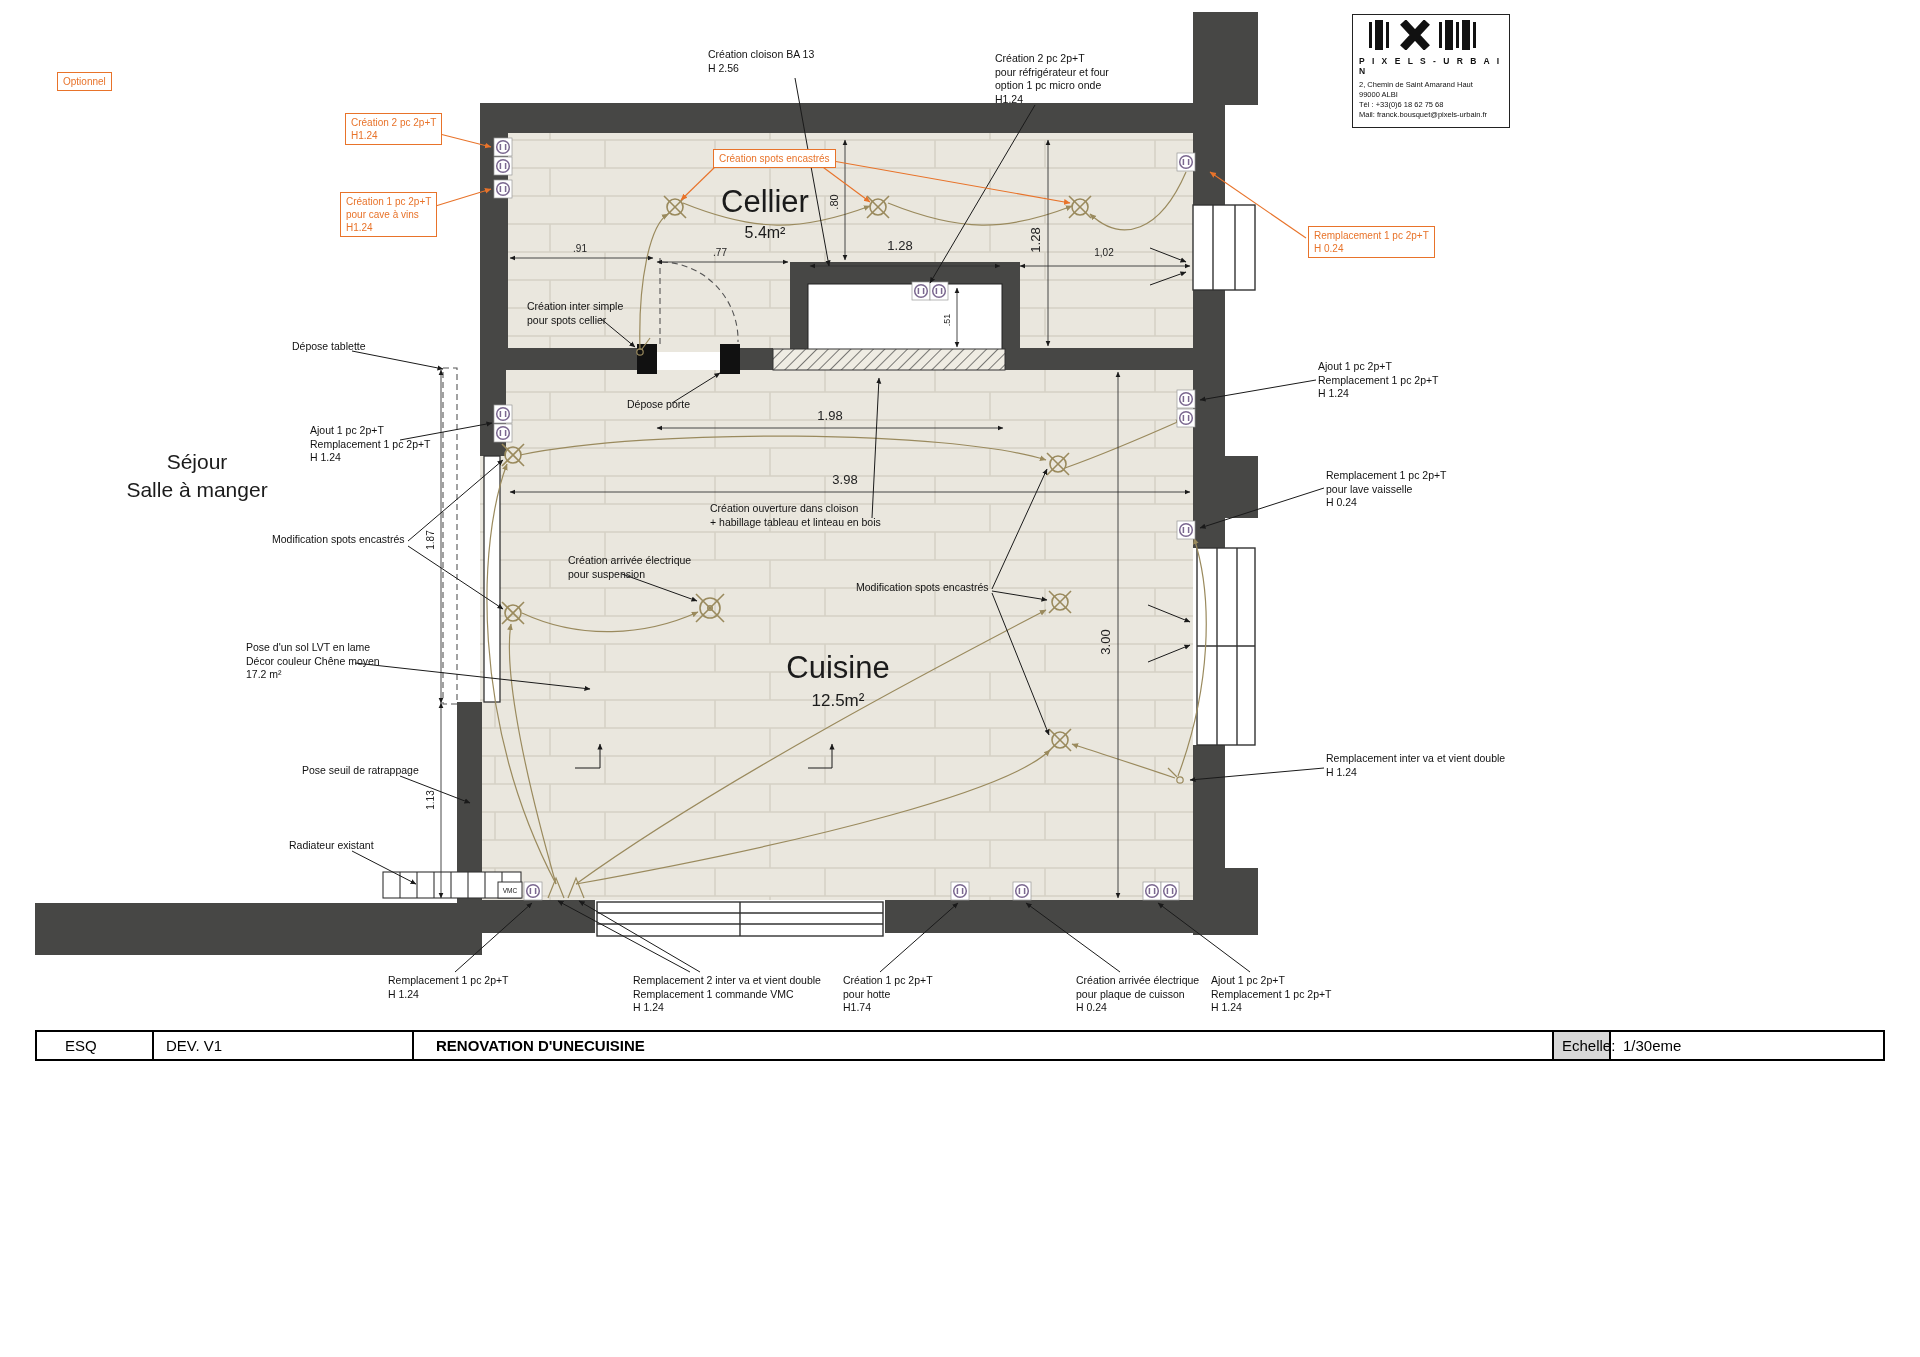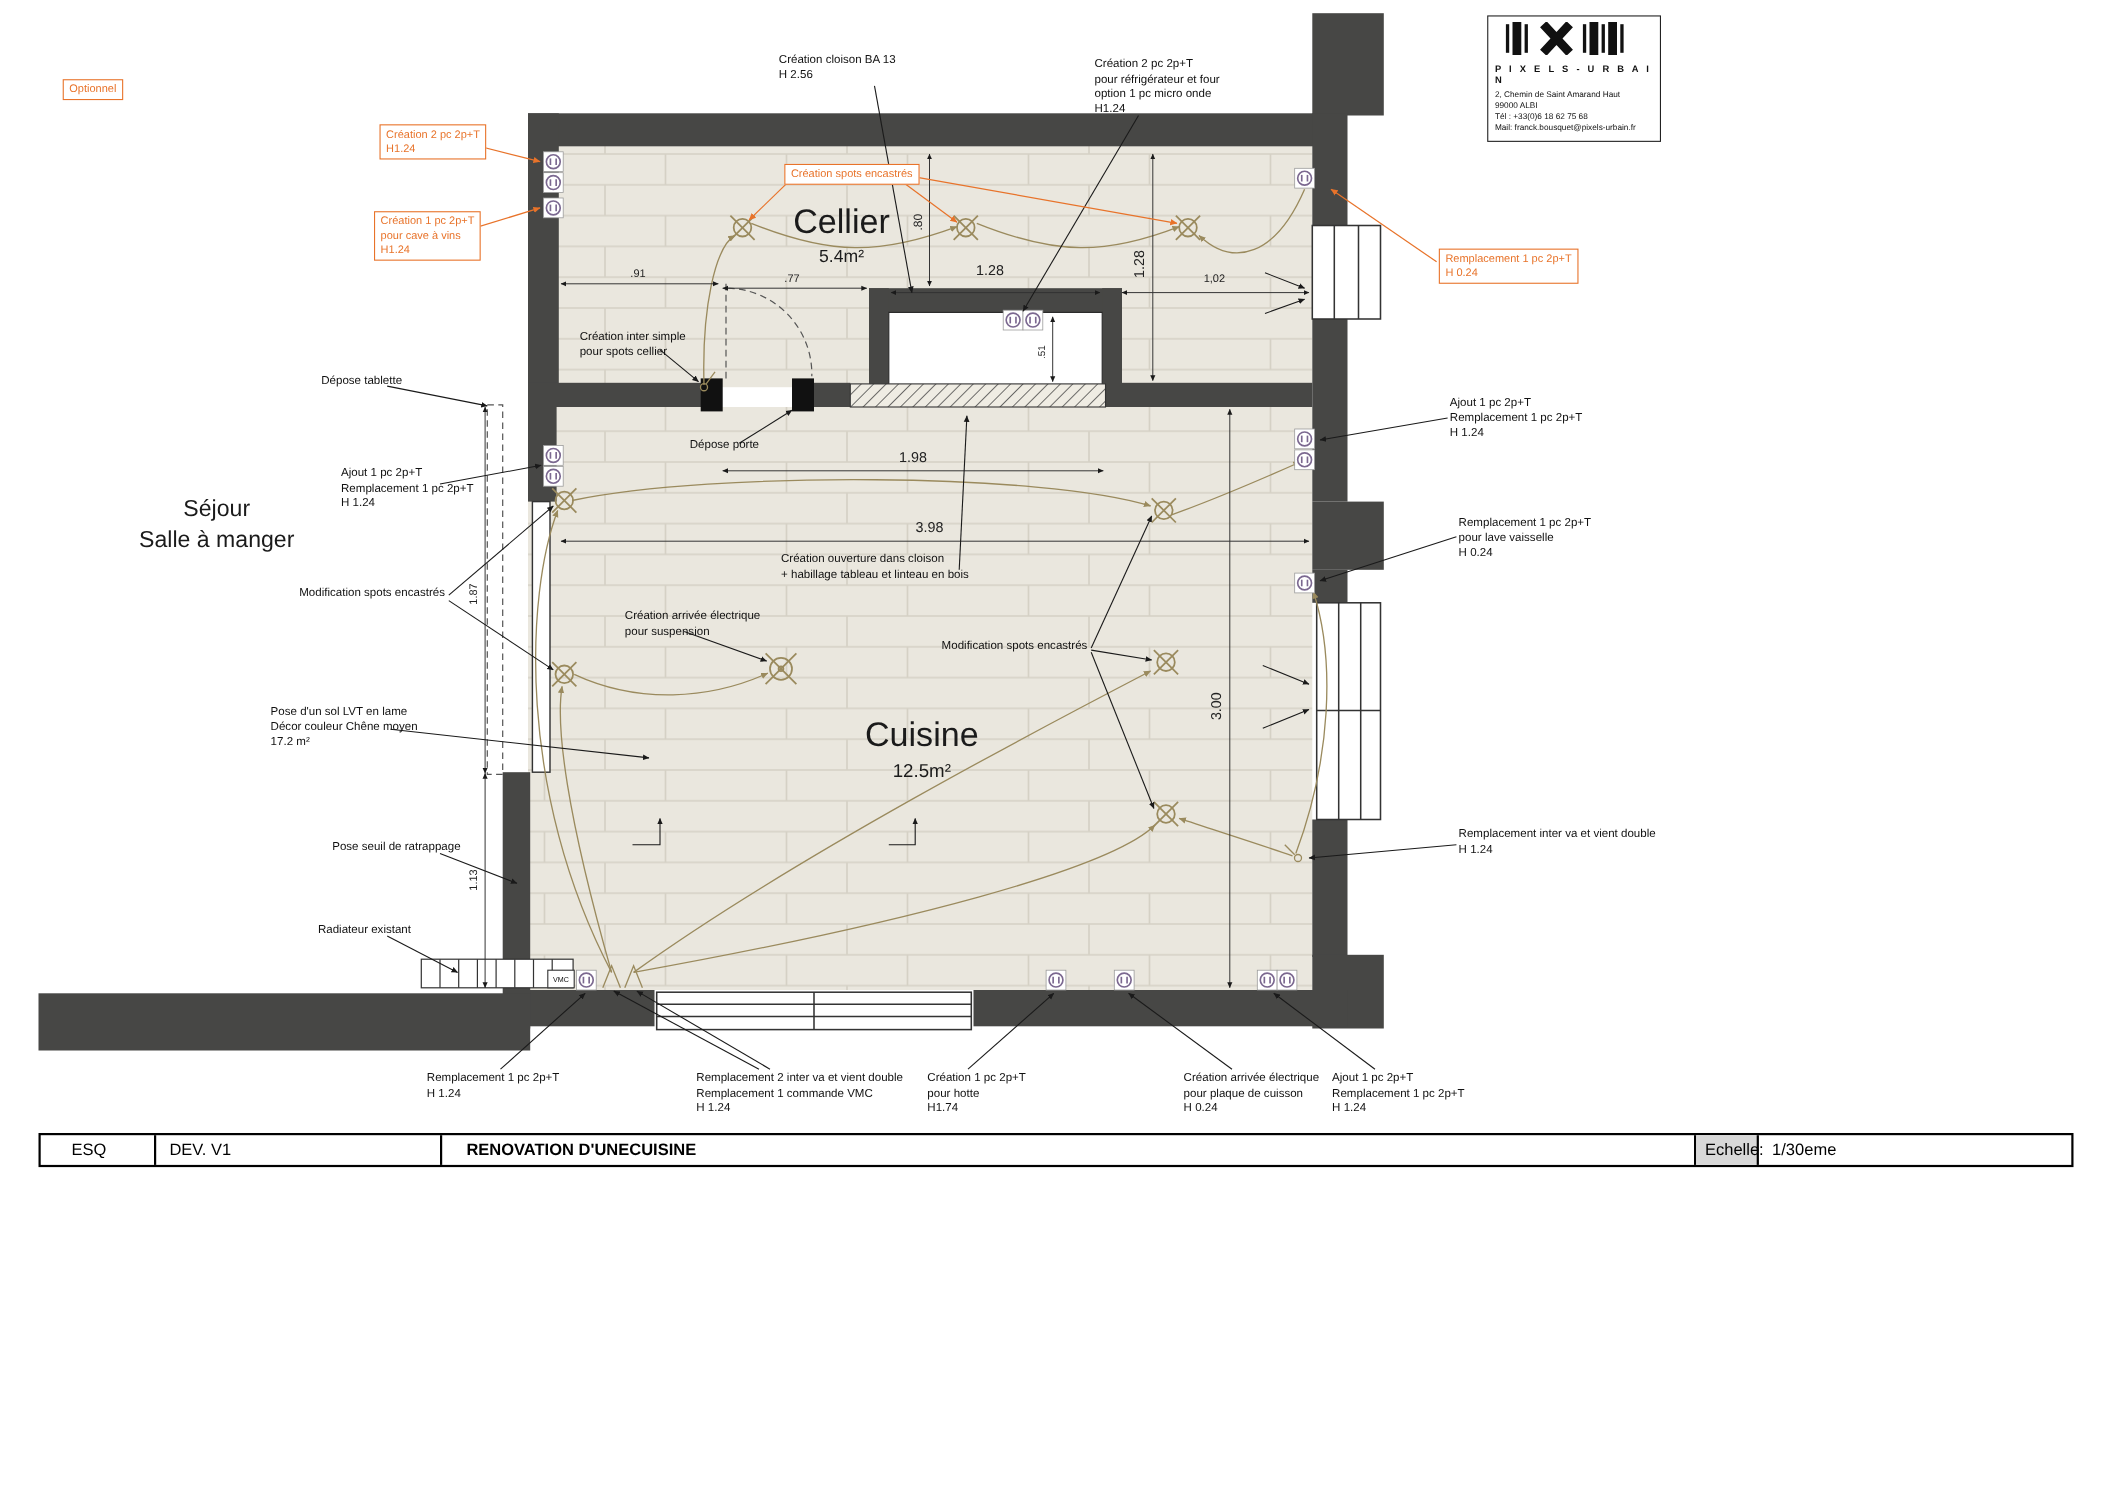--- a/index.html
+++ b/index.html
@@ -23,21 +23,21 @@
   .tb-row{display:flex;}
   .tb-row1{border-bottom:2px solid #000;}
   .tb-cell{display:flex;align-items:center;height:27px;border-right:2px solid #000;
         box-sizing:border-box;font-size:15px;color:#000;}
   .tb-cell:last-child{border-right:none;}
   .tb-cell.dark{background:#0c0c0c;color:#fff;}
   .c-date{width:105px;padding-left:15px;}
   .c-client{width:280px;padding-left:10px;}
   .c-address{width:550px;padding-left:22px;}
   .c-plan{flex:1;padding-left:35px;}
-  .c-phase{width:105px;padding-left:28px;}
+  .c-phase{width:117px;padding-left:28px;}
   .c-version{width:260px;padding-left:12px;}
   .c-project{width:1140px;padding-left:22px;font-weight:bold;}
   .c-scalelabel{width:57px;padding-left:8px;background:#d8d8d8;}
   .c-scalevalue{flex:1;padding-left:12px;}
 </style>
 </head>
 <body>
 
 <div class="sheet">
 

